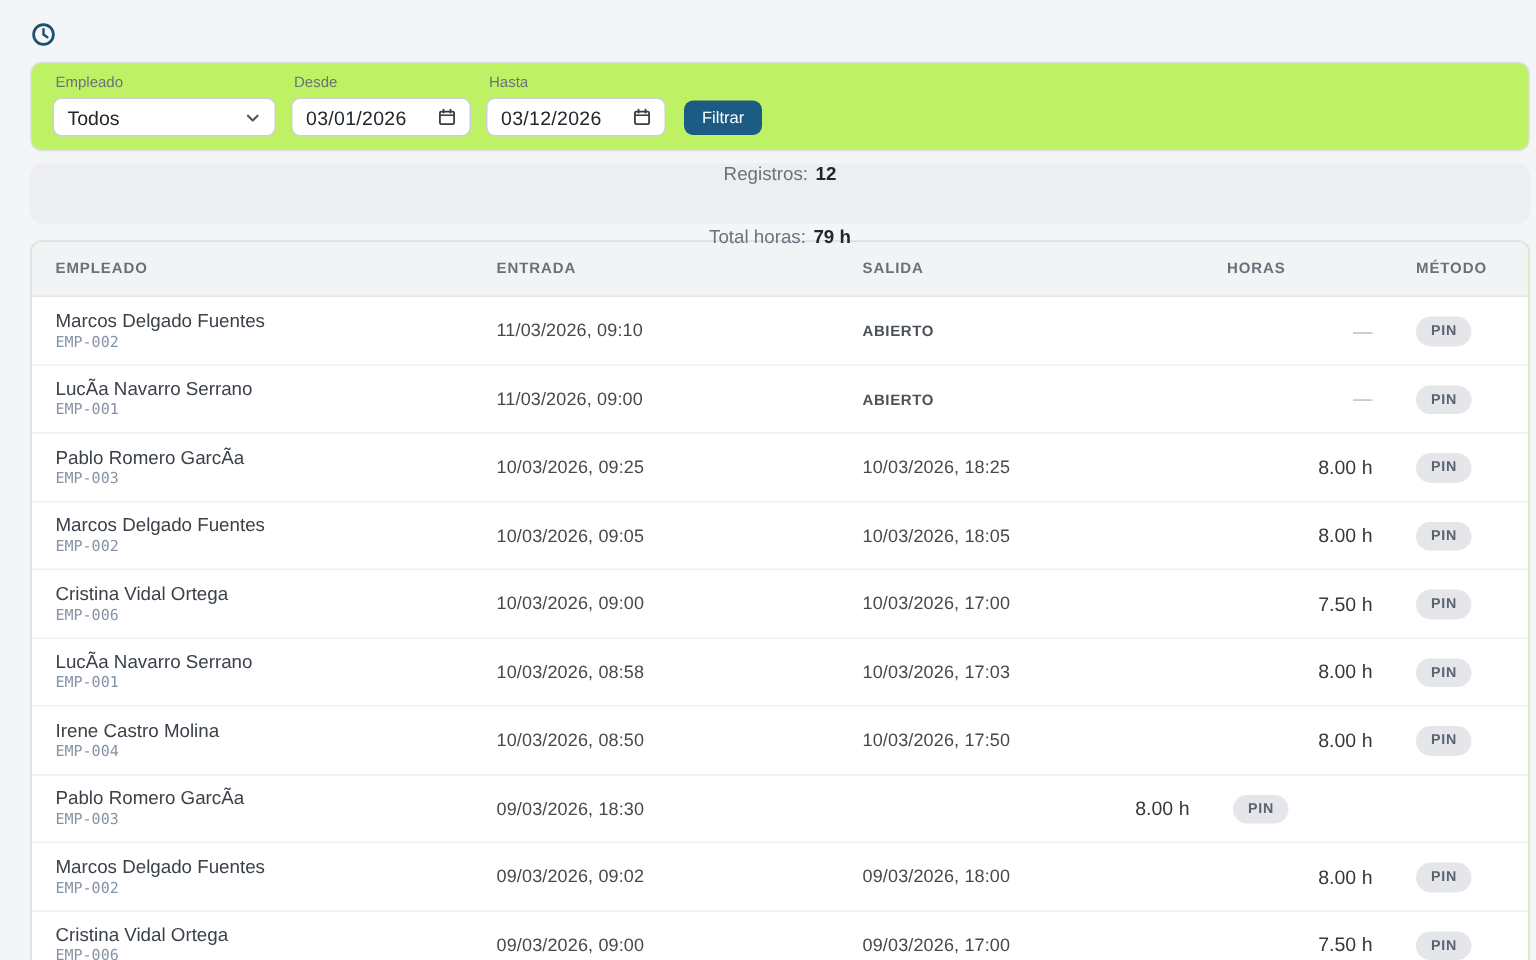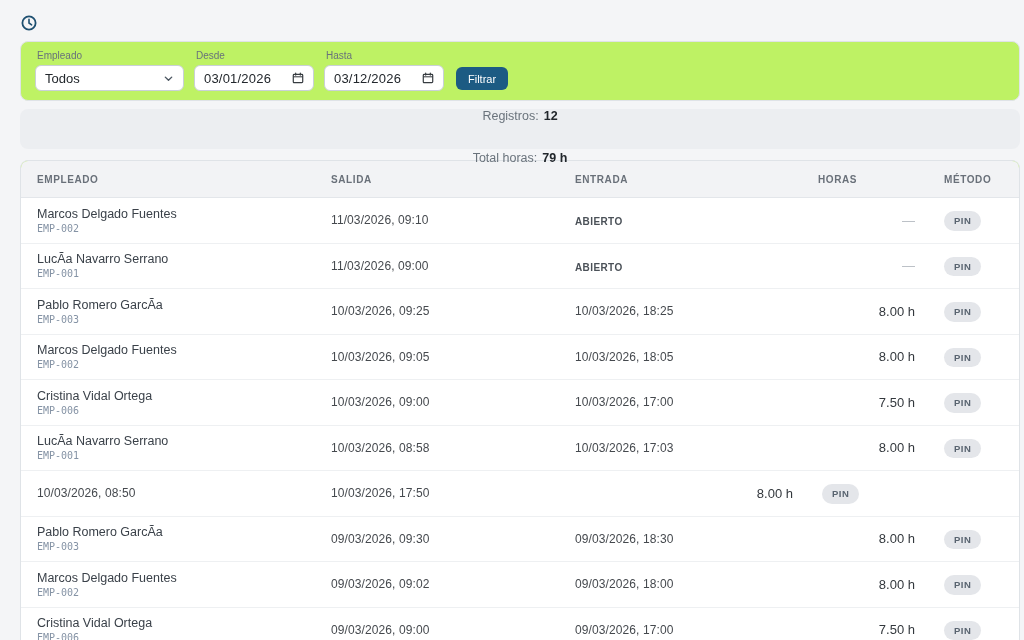--- a/index.html
+++ b/index.html
@@ -142,22 +142,22 @@
     </div>
     <div class="sum-item">
       <span class="lbl">Total horas:</span>
       <span class="val">79 h</span>
     </div>
   </div>
 
   <div class="card table-card">
     <div class="t-row t-head">
       <div class="hcell">EMPLEADO</div>
+      <div class="hcell">ENTRADA</div>
       <div class="hcell">SALIDA</div>
-      <div class="hcell">ENTRADA</div>
       <div class="hcell">HORAS</div>
       <div class="hcell c-metodo">MÉTODO</div>
     </div>
     <div class="t-body">
   <div class="t-row">
     <div class="cell c-emp">
       <span class="emp-name">Marcos Delgado Fuentes</span>
       <span class="emp-code">EMP-002</span>
     </div>
     <div class="cell dt">11/03/2026, 09:10</div>
@@ -227,34 +227,37 @@
     </div>
     <div class="cell dt">10/03/2026, 08:58</div>
     <div class="cell dt">10/03/2026, 17:03</div>
     <div class="c-horas">8.00 h</div>
     <div class="c-metodo">
       <span class="pin-badge">PIN</span>
     </div>
   </div>
 
   <div class="t-row">
+    <div class="cell c-emp">
+      <span class="emp-name">Irene Castro Molina</span>
+      <span class="emp-code">EMP-004</span>
+    </div>
     <div class="cell dt">10/03/2026, 08:50</div>
     <div class="cell dt">10/03/2026, 17:50</div>
     <div class="c-horas">8.00 h</div>
     <div class="c-metodo">
       <span class="pin-badge">PIN</span>
     </div>
   </div>
 
   <div class="t-row">
     <div class="cell c-emp">
       <span class="emp-name">Pablo Romero GarcÃa</span>
       <span class="emp-code">EMP-003</span>
     </div>
-    <div class="cell dt">09/03/2026, 09:30</div>
     <div class="cell dt">09/03/2026, 18:30</div>
     <div class="c-horas">8.00 h</div>
     <div class="c-metodo">
       <span class="pin-badge">PIN</span>
     </div>
   </div>
 
   <div class="t-row">
     <div class="cell c-emp">
       <span class="emp-name">Marcos Delgado Fuentes</span>

